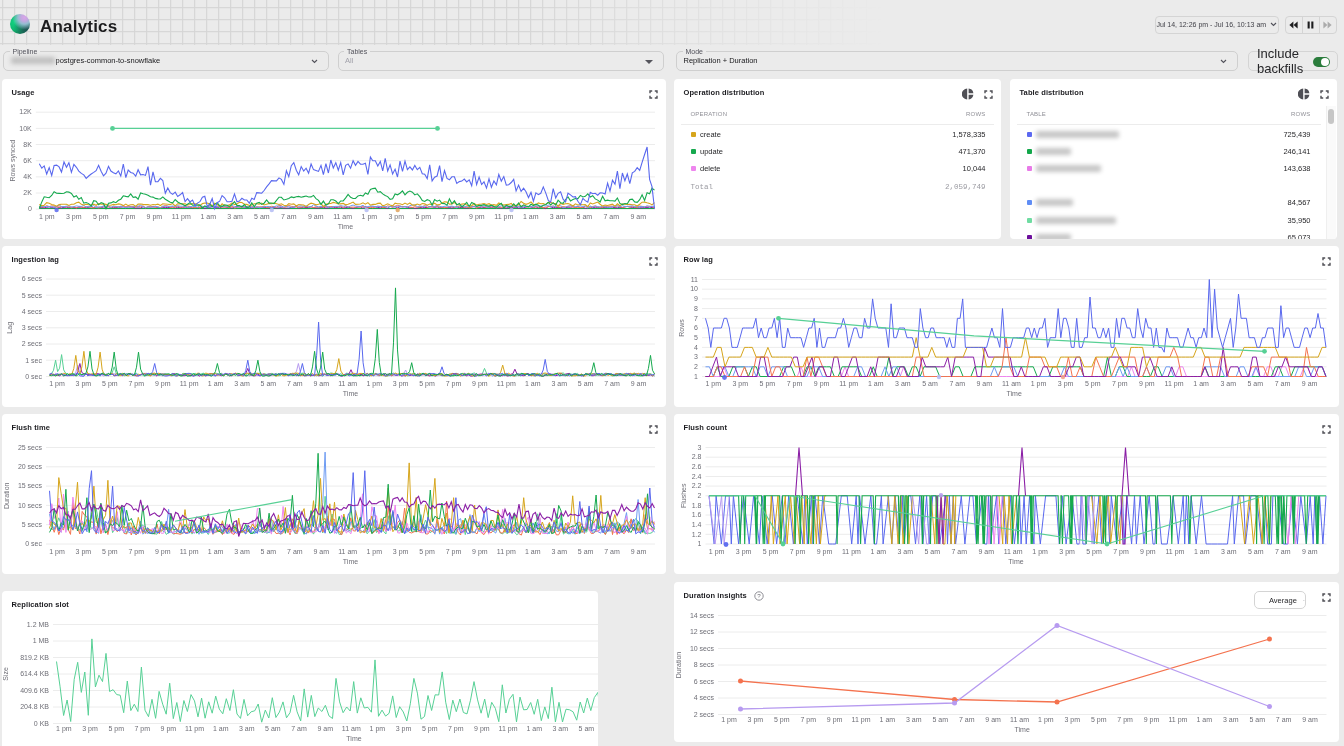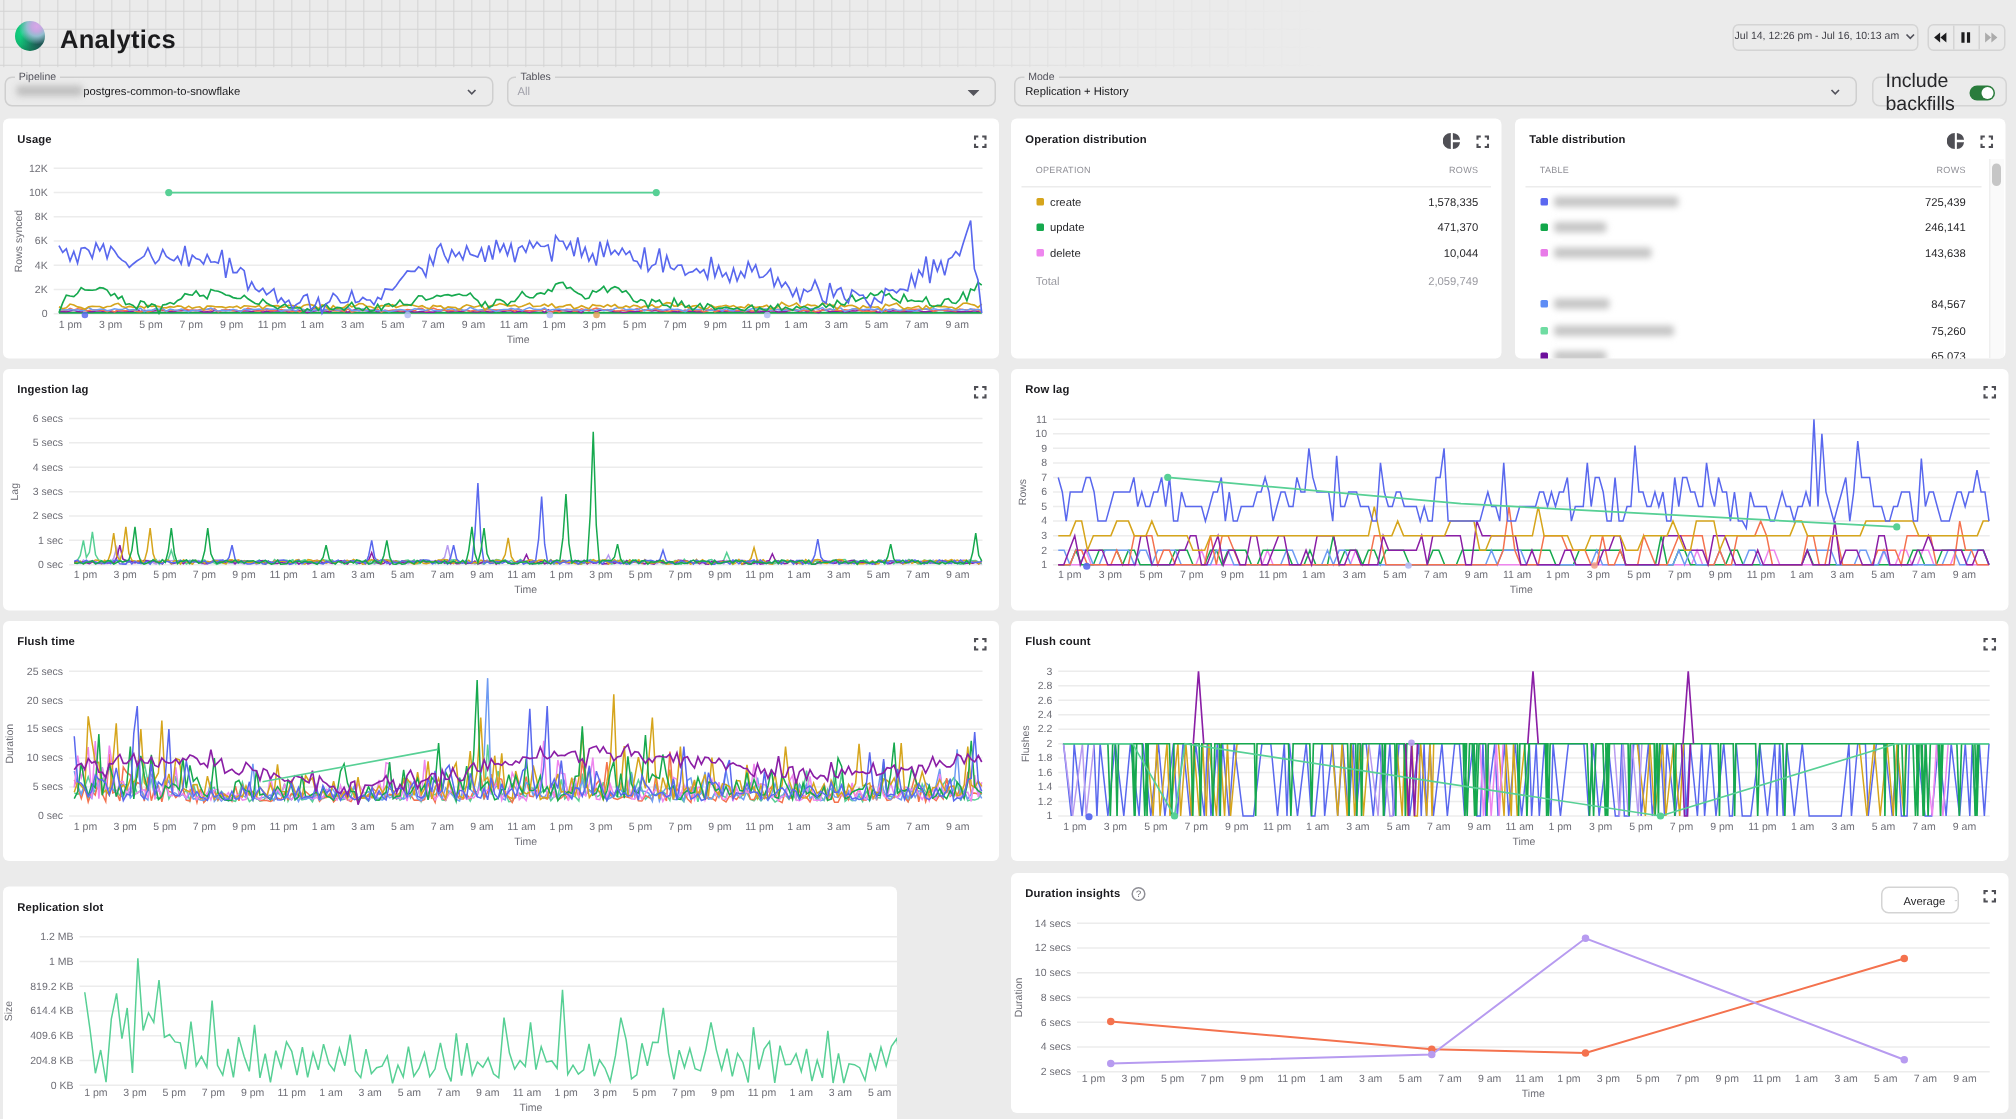--- a/index.html
+++ b/index.html
@@ -37,21 +37,21 @@
 .ax { font-size:7px; fill:#6e6e76; font-family:"Liberation Sans", sans-serif; }
 .avgbtn { position:absolute; right:33px; top:9.5px; width:51.5px; height:18px; border:1px solid #d4d4d4; border-radius:5px;
   display:flex; align-items:center; justify-content:center; font-size:7.5px; color:#27272a;padding-left:14px; }
 .thead { position:absolute; left:0; right:0; height:8px; }
 .thead span { position:absolute; top:0; font-size:6px; color:#8f8f96; letter-spacing:.2px; line-height:8px; }
 .tdiv { position:absolute; border-top:1px solid #ececec; }
 .trow { position:absolute; left:0; right:0; height:14px; display:flex; align-items:center; }
 .sq { width:5px; height:5px; border-radius:1px; margin-left:16.5px; flex:none; }
 .tn { font-size:7.5px; color:#27272a; margin-left:4.5px; }
 .tv { position:absolute; font-size:7.5px; color:#27272a; }
-.muted { color:#9a9aa1; }
+.muted { color:#9a9aa1;font-family:Liberation Mono, monospace; }
 .blur { height:7px; background:#c6c6c6; border-radius:2px; filter:blur(2.2px); margin-left:4.5px; }
 .sbtrack { position:absolute; right:0.5px; top:27px; bottom:0; width:10px; background:#fafafa; border-left:1px solid #efefef; }
 .sbthumb { position:absolute; right:2.5px; top:30px; width:6px; height:15px; border-radius:3px; background:#c6c6c6; }
 </style></head>
 <body>
 <div class="topbar">
     <div class="gridbg"></div>
   <div class="ball"></div>
     <div class="brand">Analytics</div>
   <div class="datebtn">Jul 14, 12:26 pm - Jul 16, 10:13 am
@@ -93,21 +93,21 @@
   <span class="lbl">Tables</span>
   <div class="val" style="color:#a1a1aa">All</div>
   <span class="chev" style="top:8px">
       <svg width="8" height="4" viewBox="0 0 8 4">
         <path d="M0 0h8L4 4z" fill="#55555c"></path>
       </svg>
     </span>
 </div>
 <div class="field" style="left:676px;top:51px;width:562px">
   <span class="lbl">Mode</span>
-  <div class="val">Replication + History</div>
+  <div class="val">Replication + Duration</div>
   <span class="chev">
       <svg width="7" height="5" viewBox="0 0 7 5">
         <path d="M1 1l2.5 2.5L6 1" fill="none" stroke="#52525b" stroke-width="1.1"></path>
       </svg>
     </span>
 </div>
 <div class="togglebox">
     <span class="tl">Include backfills</span>
     <span class="pill"></span>
   </div>
@@ -235,21 +235,21 @@
       <span class="tv" style="right:26px">143,638</span>
     </div>
     <div class="trow" style="top:116.80000000000001px">
       <span class="sq" style="background:#5f8df5"></span>
       <span class="blur" style="width:37px"></span>
       <span class="tv" style="right:26px">84,567</span>
     </div>
     <div class="trow" style="top:134.0px">
       <span class="sq" style="background:#6fdca2"></span>
       <span class="blur" style="width:80px"></span>
-      <span class="tv" style="right:26px">75,260</span>
+      <span class="tv" style="right:26px">35,950</span>
     </div>
     <div class="trow" style="top:151.2px">
       <span class="sq" style="background:#6d0f9c"></span>
       <span class="blur" style="width:35px"></span>
       <span class="tv" style="right:26px">65,073</span>
     </div>
     <div class="sbtrack"></div>
     <div class="sbthumb"></div>
   </div>
 <div class="card" style="left:2px;top:246px;width:664px;height:161px"><div class="ct">Ingestion lag</div><svg class="exp" style="left:647px;top:11px" width="9" height="9" viewBox="0 0 9 9">

